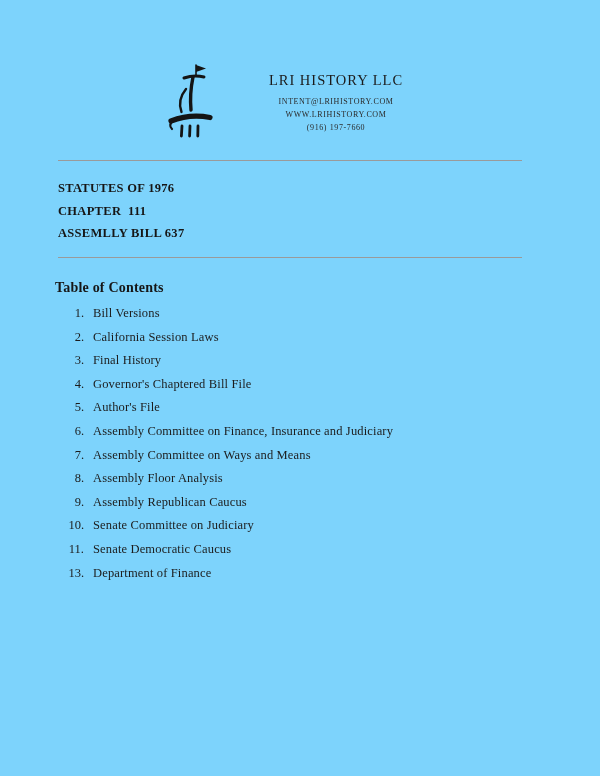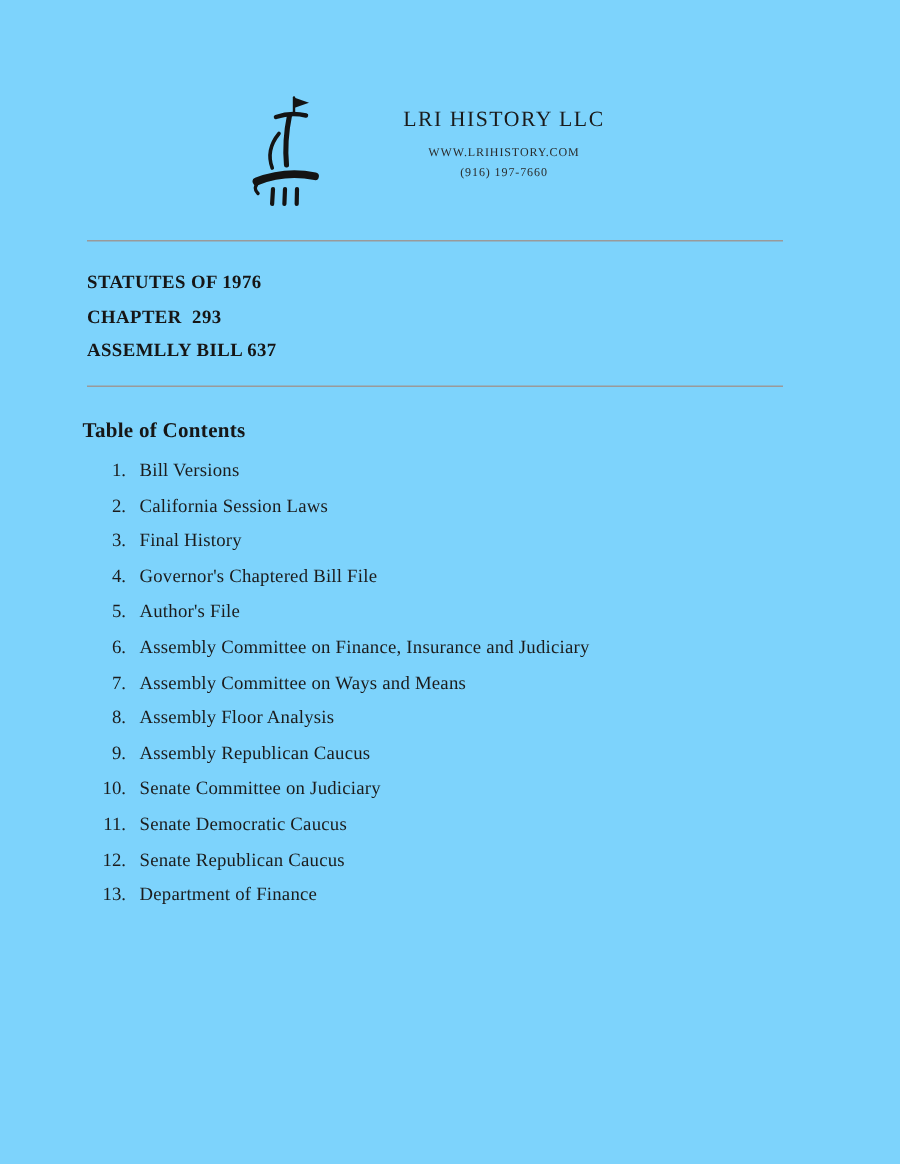--- a/index.html
+++ b/index.html
@@ -143,31 +143,32 @@
           <path d="M10 61 Q5 65 9 69" stroke-width="2.2"></path>
 
           <path d="M19 66 L18.4 76" stroke-width="2.8"></path>
           <path d="M27 66 L26.6 76" stroke-width="2.8"></path>
           <path d="M35 66 L34.8 76" stroke-width="2.8"></path>
         </g>
       </svg>
     </div>
     <div class="company-block">
       <div class="company-name">LRI HISTORY LLC</div>
+      <div class="contact-line">INTENT@LRIHISTORY.COM</div>
       <div class="contact-line">WWW.LRIHISTORY.COM</div>
       <div class="contact-line">(916) 197-7660</div>
     </div>
   </header>
 
   <hr class="rule rule-top">
   <hr class="rule rule-mid">
 
   <section class="reference">
     <div class="ref-line">STATUTES OF 1976</div>
-    <div class="ref-line">CHAPTER  293</div>
+    <div class="ref-line">CHAPTER  111</div>
     <div class="ref-line">ASSEMLLY BILL 637</div>
   </section>
 
   <h2 class="toc-heading">Table of Contents</h2>
 
   <div class="toc-list">
     <div class="toc-row">
       <span class="toc-num">1.</span>
       <span class="toc-label">Bill Versions</span>
     </div>
@@ -205,22 +206,18 @@
     </div>
     <div class="toc-row">
       <span class="toc-num">10.</span>
       <span class="toc-label">Senate Committee on Judiciary</span>
     </div>
     <div class="toc-row">
       <span class="toc-num">11.</span>
       <span class="toc-label">Senate Democratic Caucus</span>
     </div>
     <div class="toc-row">
-      <span class="toc-num">12.</span>
-      <span class="toc-label">Senate Republican Caucus</span>
-    </div>
-    <div class="toc-row">
       <span class="toc-num">13.</span>
       <span class="toc-label">Department of Finance</span>
     </div>
   </div>
 
 </div>
 
 </body></html>

